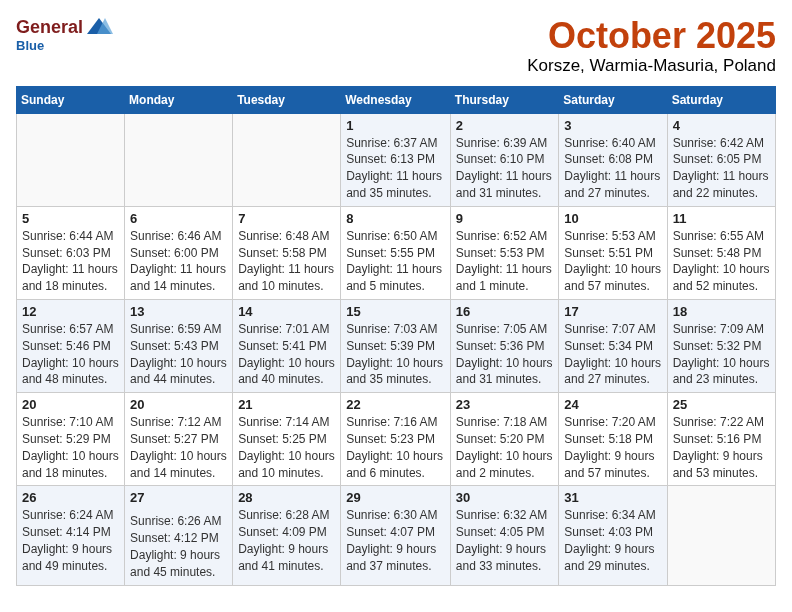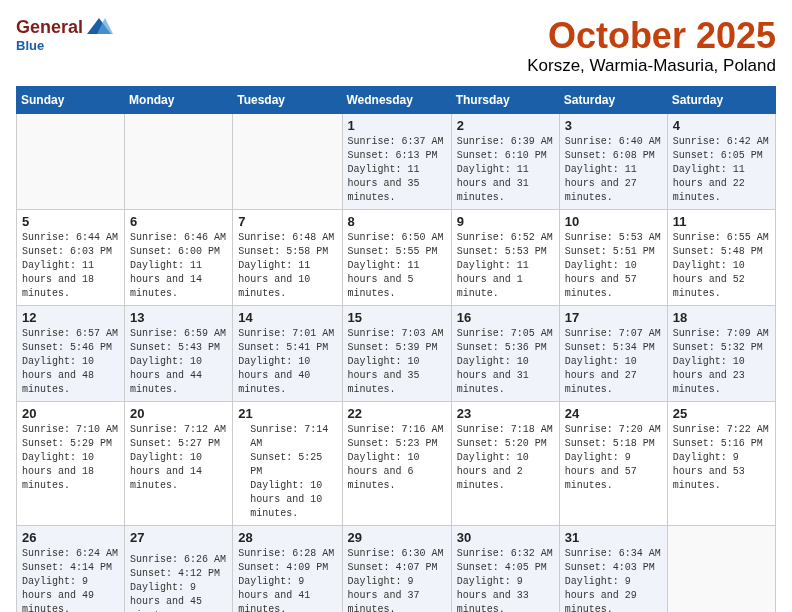--- a/index.html
+++ b/index.html
@@ -82,24 +82,23 @@
       background-color: #fff;
     }
     .day-number {
       font-size: 13px;
       font-weight: bold;
       color: #222;
       display: block;
       margin-bottom: 2px;
     }
     .day-info {
-      font-size: 10px;
+      font-size: 12px;
       color: #333;
       line-height: 1.4;
-      font-family: Liberation Mono, monospace;
     }
     .empty-cell {
       background-color: #f9f9f9 !important;
     }
   </style>
 </head>
 <body>
 
 <div class="header">
   <div class="logo">
@@ -256,21 +255,21 @@
 Daylight: 10 hours and 18 minutes.</div>
         </td>
         <td>
           <span class="day-number">20</span>
           <div class="day-info" style="white-space: pre-line;">Sunrise: 7:12 AM
 Sunset: 5:27 PM
 Daylight: 10 hours and 14 minutes.</div>
         </td>
         <td>
           <span class="day-number">21</span>
-          <div class="day-info" style="white-space: pre-line; margin-left: 12px;">Sunrise: 7:14 AM
+          <div class="day-info" style="white-space: pre-line;">Sunrise: 7:14 AM
 Sunset: 5:25 PM
 Daylight: 10 hours and 10 minutes.</div>
         </td>
         <td>
           <span class="day-number">22</span>
           <div class="day-info" style="white-space: pre-line;">Sunrise: 7:16 AM
 Sunset: 5:23 PM
 Daylight: 10 hours and 6 minutes.</div>
         </td>
         <td>

